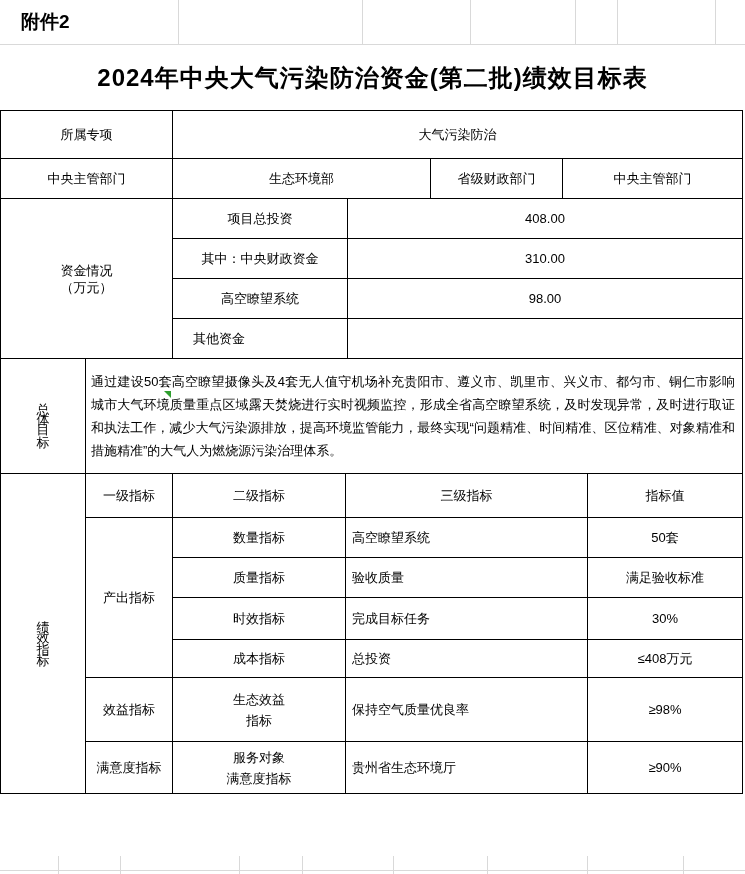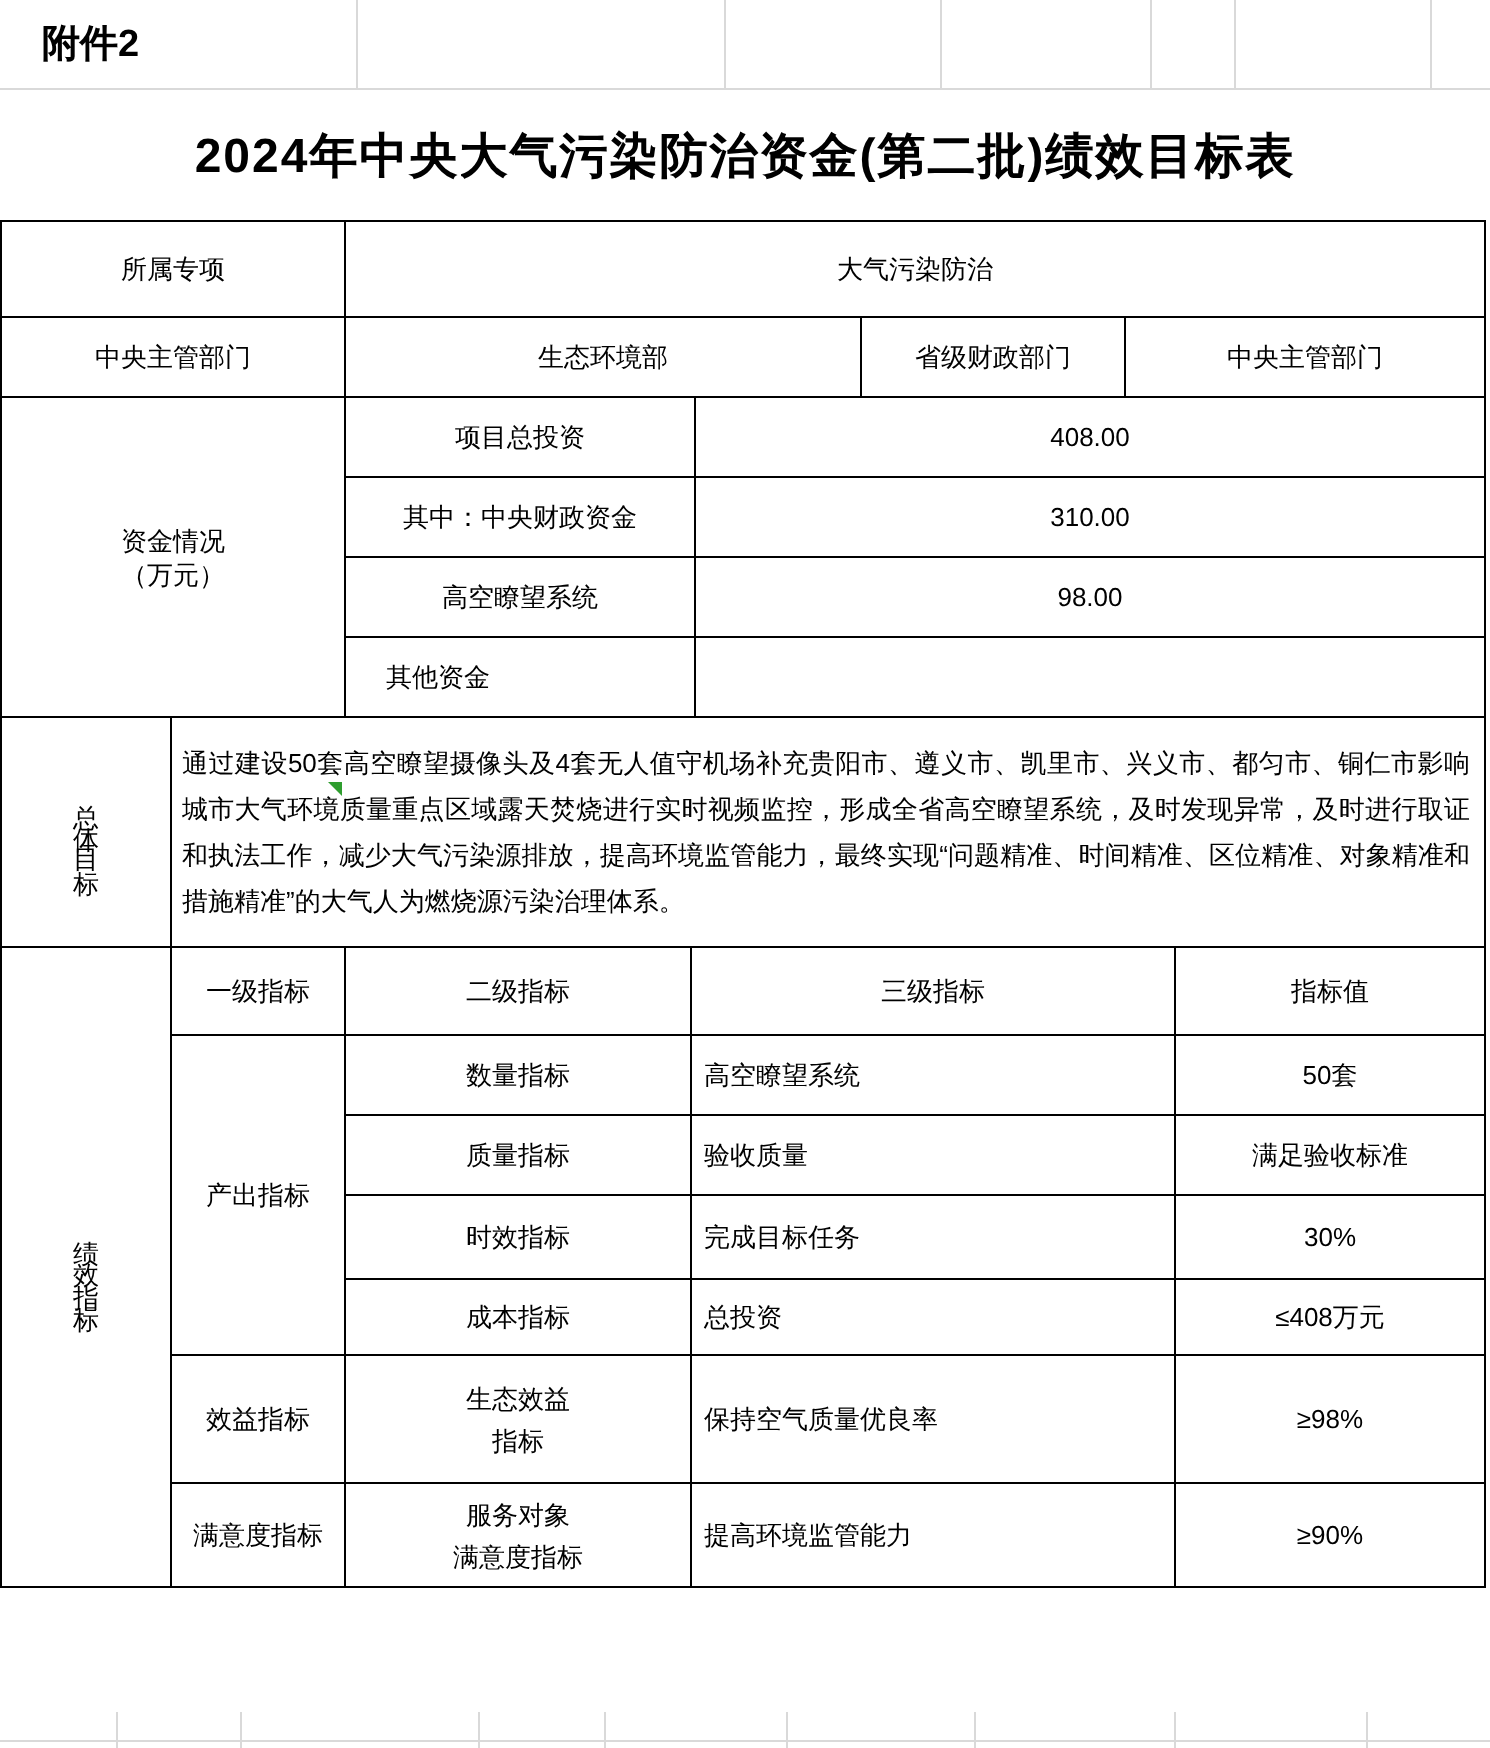--- a/index.html
+++ b/index.html
@@ -194,21 +194,21 @@
         <td>效益指标</td>
         <td class="pre lvl2-two">生态效益
 指标</td>
         <td class="l3">保持空气质量优良率</td>
         <td>≥98%</td>
       </tr>
       <tr style="height:52px">
         <td>满意度指标</td>
         <td class="pre lvl2-two">服务对象
 满意度指标</td>
-        <td class="l3">提高环境监管能力</td>
+        <td class="l3">贵州省生态环境厅</td>
         <td>≥90%</td>
       </tr>
     </tbody>
       </table>
 
   </div>
 
   <div class="err-marker" style="border-top-color: rgb(47, 158, 47);"></div>
 
 </div>

